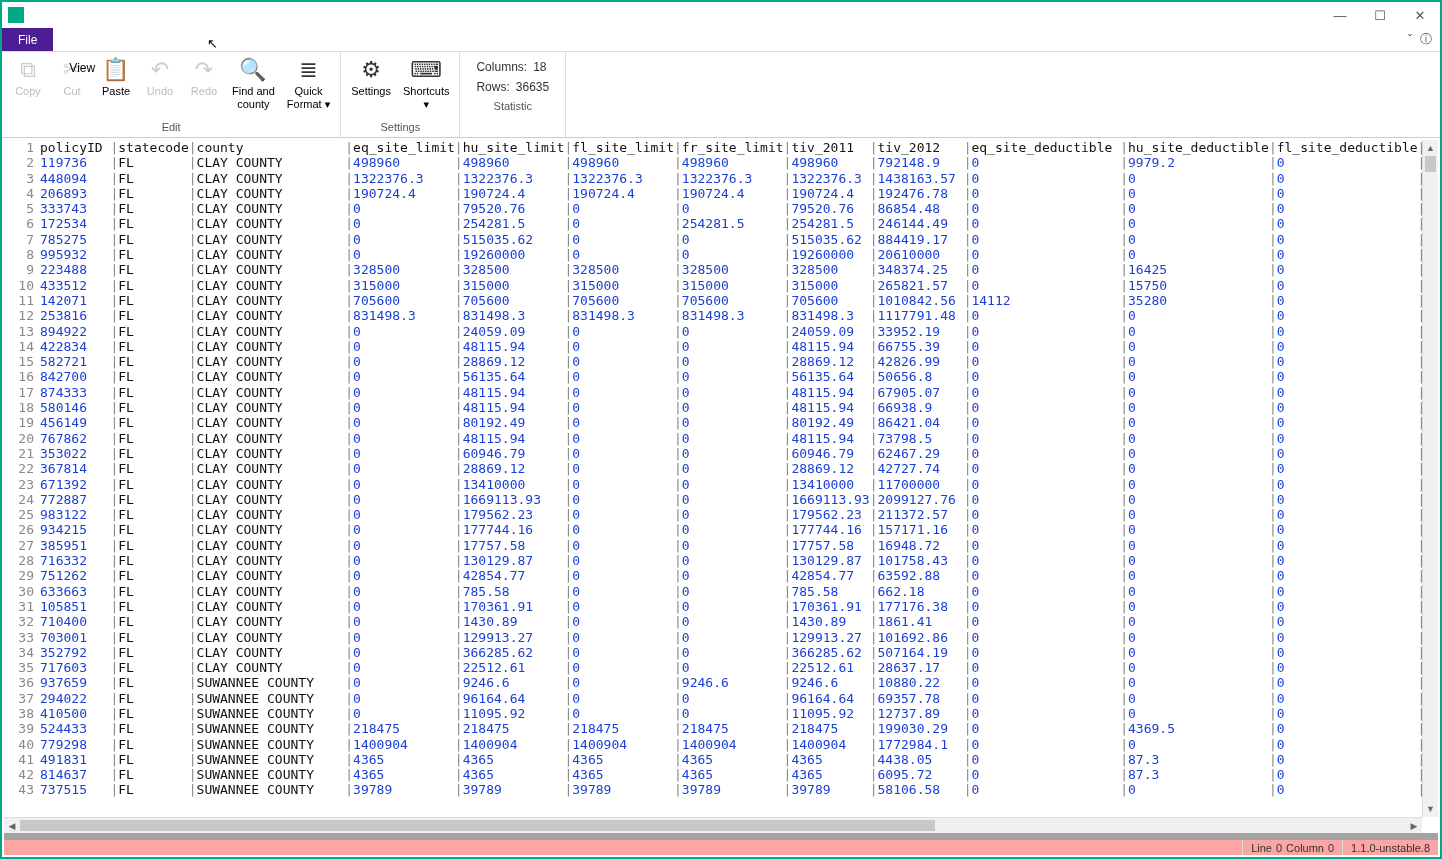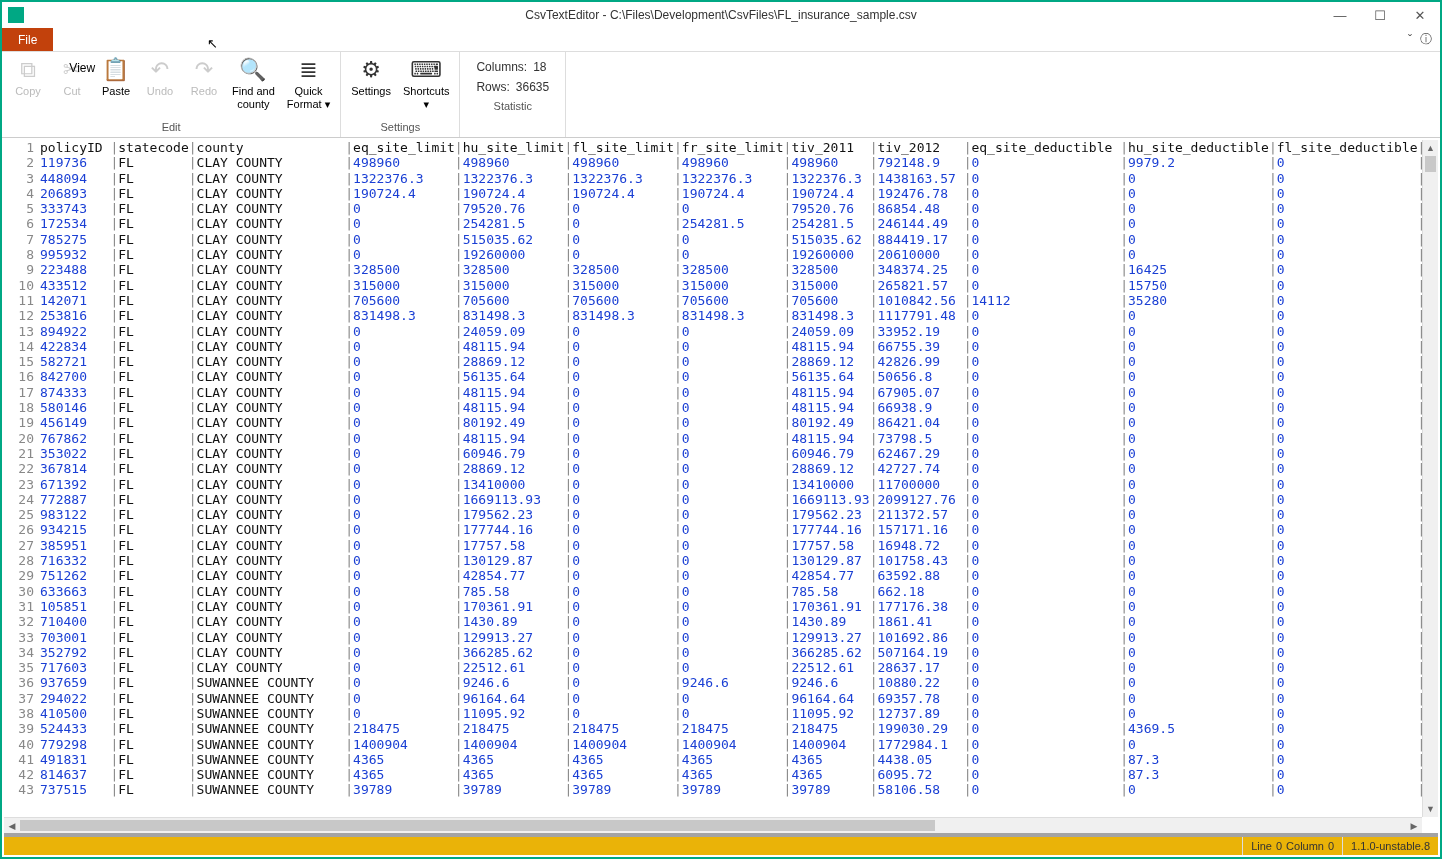--- a/index.html
+++ b/index.html
@@ -6,21 +6,21 @@
   body { font-family: "Segoe UI", Tahoma, sans-serif; font-size: 12px; background: #fff; overflow: hidden; width: 1442px; height: 859px; position: relative; border: 2px solid #00a884; }
   
   .titlebar { height: 26px; background: #fff; display: flex; align-items: center; position: relative; }
   .titlebar-icon { width: 16px; height: 16px; background: #00a884; margin: 0 6px; display: flex; align-items: center; justify-content: center; font-size: 9px; color: #fff; }
   .titlebar-title { position: absolute; left: 50%; transform: translateX(-50%); font-size: 12px; color: #333; }
   .titlebar-controls { margin-left: auto; display: flex; }
   .tbtn { width: 40px; height: 24px; display: flex; align-items: center; justify-content: center; color: #555; font-size: 13px; cursor: pointer; }
   
   .menubar { height: 24px; display: flex; align-items: stretch; background: #fff; border-bottom: 1px solid #ddd; position: relative; }
   .menu-tab { padding: 0 16px; display: flex; align-items: center; cursor: pointer; font-size: 12px; }
-  .menu-tab.file { background: #c2410c; color: #fff; }
+  .menu-tab.file { background: #4c1d95; color: #fff; }
   .menu-tab.view { color: #000000; margin-top: 40px; }
   .menubar-right { margin-left: auto; display: flex; align-items: center; padding-right: 8px; gap: 8px; color: #555; }
   .cursor-ptr { position: absolute; left: 205px; top: 8px; font-size: 13px; pointer-events: none; }
   
   .ribbon { height: 86px; display: flex; background: #fff; border-bottom: 1px solid #ccc; }
   .ribbon-group { display: flex; flex-direction: column; padding: 2px 6px 2px 6px; border-right: 1px solid #ddd; }
   .ribbon-items { display: flex; flex: 1; align-items: flex-start; gap: 4px; }
   .ribbon-item { display: flex; flex-direction: column; align-items: center; justify-content: flex-start; min-width: 40px; padding: 2px 4px; cursor: pointer; }
   .ribbon-item .ico { font-size: 22px; height: 28px; display: flex; align-items: center; justify-content: center; color: #333; }
   .ribbon-item.disabled { color: #bbb; }
@@ -41,29 +41,28 @@
   
   .vscroll { position: absolute; right: 2px; top: 138px; bottom: 40px; width: 16px; background: #f0f0f0; border-left: 1px solid #ddd; }
   .vscroll-up, .vscroll-down { height: 16px; text-align: center; font-size: 9px; color: #666; cursor: pointer; line-height: 16px; }
   .vscroll-thumb { position: absolute; top: 16px; left: 2px; right: 2px; height: 16px; background: #c8c8c8; }
   
   .hscroll { position: absolute; left: 2px; right: 18px; bottom: 24px; height: 16px; background: #f0f0f0; border-top: 1px solid #ddd; display: flex; }
   .hscroll-left, .hscroll-right { width: 16px; text-align: center; font-size: 9px; color: #666; cursor: pointer; line-height: 16px; }
   .hscroll-track { flex: 1; position: relative; }
   .hscroll-thumb { position: absolute; left: 0; top: 2px; bottom: 2px; width: 66%; background: #c8c8c8; }
   
-  .statusbar { position: absolute; left: 2px; right: 2px; bottom: 2px; height: 22px; background: #eab308; border-top: 4px solid #a3a3a3; display: flex; align-items: flex-start; justify-content: flex-end; font-size: 11px; color: #333; }
+  .statusbar { position: absolute; left: 2px; right: 2px; bottom: 2px; height: 22px; background: #fca5a5; border-top: 7px solid #a3a3a3; display: flex; align-items: flex-start; justify-content: flex-end; font-size: 11px; color: #333; }
   .status-cell { padding: 0 8px; border-left: 1px solid #ddd; height: 100%; display: flex; align-items: center; gap: 4px; }
 </style>
 </head>
 <body>
 
 <div class="titlebar">
   <div class="titlebar-icon"></div>
-  <div class="titlebar-title">CsvTextEditor - C:\Files\Development\CsvFiles\FL_insurance_sample.csv</div>
   <div class="titlebar-controls">
     <div class="tbtn">—</div>
     <div class="tbtn">☐</div>
     <div class="tbtn">✕</div>
   </div>
 </div>
 
 <div class="menubar">
   <div class="menu-tab file">File</div>
   <div class="menu-tab view">View</div>

